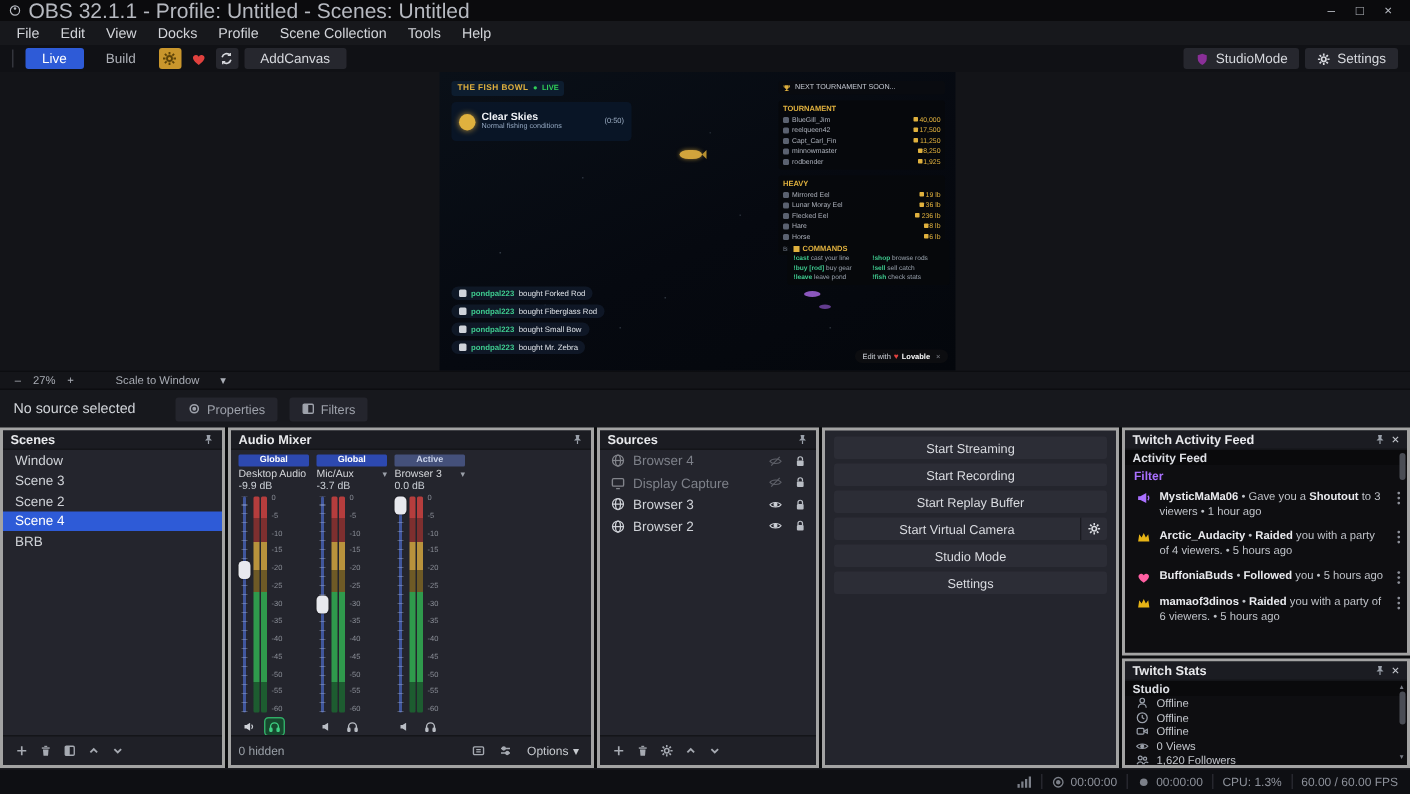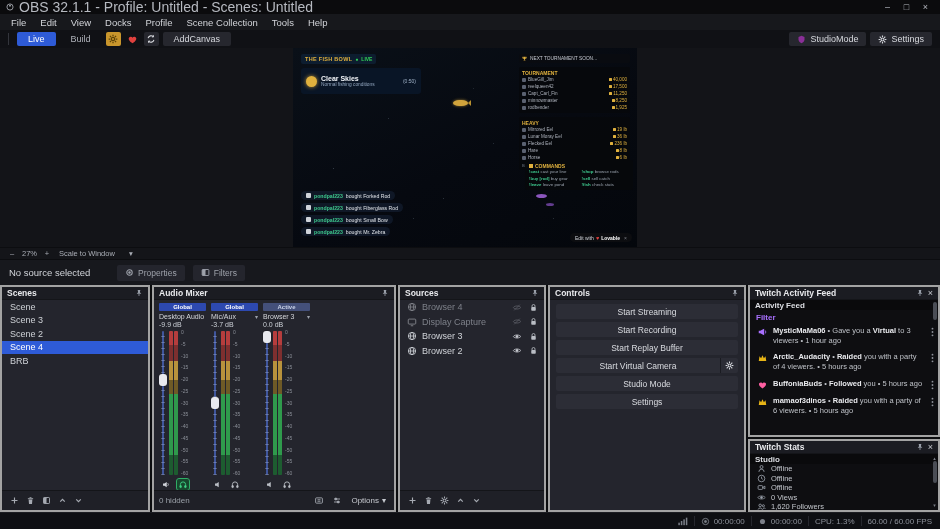--- a/index.html
+++ b/index.html
@@ -70,21 +70,21 @@
   .chat-row .cu{color:var(--chat-green);font-weight:bold}
   .chat-row .cm{color:#dfe3e8}
   .lbadge{position:absolute;right:5px;bottom:5px;height:9px;display:flex;align-items:center;gap:2px;background:#0c0d10;border-radius:5px;padding:0 5px;font-size:5px;color:#cfd2d8}
   .lbadge .lh{color:var(--heart-red);font-size:5.5px}
   .lbadge .lb{font-weight:bold;color:#fff}
   .lbadge .lx{color:#7c7f86;margin-left:2px}
 
   
   .zoombar{height:12px;background:#141519;display:flex;align-items:center;gap:5px;padding:0 7px;font-size:7.5px;color:#a9adb5;border-top:1px solid #0c0d10}
   .zbtn{width:10px;text-align:center}
-  .zscale{display:flex;align-items:center;gap:14px;margin-left:2px}
+  .zscale{display:flex;align-items:center;gap:14px;margin-left:20px}
 
   
   .srcbar{height:26px;background:#17181d;display:flex;align-items:center;padding:0 9px;gap:8px;border-top:1px solid #0c0d10}
   .srcbar .nosrc{font-size:9.5px;color:#d2d5da;width:100px}
   .pbtn{height:16px;display:flex;align-items:center;gap:4px;padding:0 8px;background:#24252d;border-radius:2px;font-size:8.5px;color:#9ea2ab}
 
   
   .docks{height:227px;display:grid;grid-template-columns:150px 244px 148px 198px 192px;column-gap:2px;background:#0b0c0e}
   .dock{display:flex;flex-direction:column;background:#24252d;border:2px solid #a3a3a3;min-height:0}
   .dock-h{height:13px;flex:none;background:#1b1c22;display:flex;align-items:center;padding:0 5px;border-bottom:1px solid #141519}
@@ -509,21 +509,21 @@
       <span class="hico ic">
         <svg width="8" height="8" viewBox="0 0 12 12" fill="#9aa0aa">
             <path d="M4 1.5h4l-.7 3.2L9.5 7h-7l2.2-2.3z"></path>
             <path d="M6 7v3.5" stroke="#9aa0aa" stroke-width="1.2"></path>
           </svg>
       </span>
     </header>
     <div class="dock-body">
 
         <div class="scene-row">
-          <span>Scene</span>
+          <span>Window</span>
         </div>
 
         <div class="scene-row">
           <span>Scene 3</span>
         </div>
 
         <div class="scene-row">
           <span>Scene 2</span>
         </div>
 
@@ -902,29 +902,20 @@
         </span>
       <span class="ibtn ic">
           <svg width="9" height="9" viewBox="0 0 12 12" fill="none" stroke="#a6aab2" stroke-width="1.6">
             <path d="M3 4.5l3 3 3-3"></path>
           </svg>
         </span>
     </footer>
   </section>
 
   <section class="dock">
-    <header class="dock-h">
-      <span class="dock-title">Controls</span>
-      <span class="hico ic">
-        <svg width="8" height="8" viewBox="0 0 12 12" fill="#9aa0aa">
-            <path d="M4 1.5h4l-.7 3.2L9.5 7h-7l2.2-2.3z"></path>
-            <path d="M6 7v3.5" stroke="#9aa0aa" stroke-width="1.2"></path>
-          </svg>
-      </span>
-    </header>
     <div class="dock-body ctrl-body">
       <span class="cbtn">Start Streaming</span>
       <span class="cbtn">Start Recording</span>
       <span class="cbtn">Start Replay Buffer</span>
       <span class="cbtn-split">
         <span class="main">Start Virtual Camera</span>
         <span class="aux">
           <svg width="9" height="9" viewBox="0 0 12 12" stroke="#dadce1" stroke-width="1.4" fill="none">
               <circle cx="6" cy="6" r="2"></circle>
               <path d="M6 .8v2M6 9.2v2M.8 6h2M9.2 6h2M2.3 2.3l1.4 1.4M8.3 8.3l1.4 1.4M9.7 2.3L8.3 3.7M3.7 8.3l-1.4 1.4"></path>
@@ -959,21 +950,21 @@
             <div class="evt" data-icon="shoutout">
               <span class="eico">
                 <span class="ic ic-shoutout">
                   <svg width="11" height="10" viewBox="0 0 12 12" fill="#a970ff">
                     <path d="M1.5 4.5v3h1.8L8 10V2L3.3 4.5z"></path>
                     <path d="M9.3 4.2a2.8 2.8 0 010 3.6" stroke="#a970ff" stroke-width="1" fill="none"></path>
                   </svg>
                 </span>
 
               </span>
-              <span class="etxt"><span class="who">MysticMaMa06</span><span> • Gave you a </span><span class="bw">Virtual</span><span> to 3 viewers • 1 hour ago</span></span>
+              <span class="etxt"><span class="who">MysticMaMa06</span><span> • Gave you a </span><span class="bw">Shoutout</span><span> to 3 viewers • 1 hour ago</span></span>
               <span class="kebab ic">
                 <svg width="3" height="10" viewBox="0 0 3 12" fill="#8d9099">
                   <circle cx="1.5" cy="2" r="1.1"></circle>
                   <circle cx="1.5" cy="6" r="1.1"></circle>
                   <circle cx="1.5" cy="10" r="1.1"></circle>
                 </svg>
               </span>
             </div>
 
             <div class="evt" data-icon="raid">

